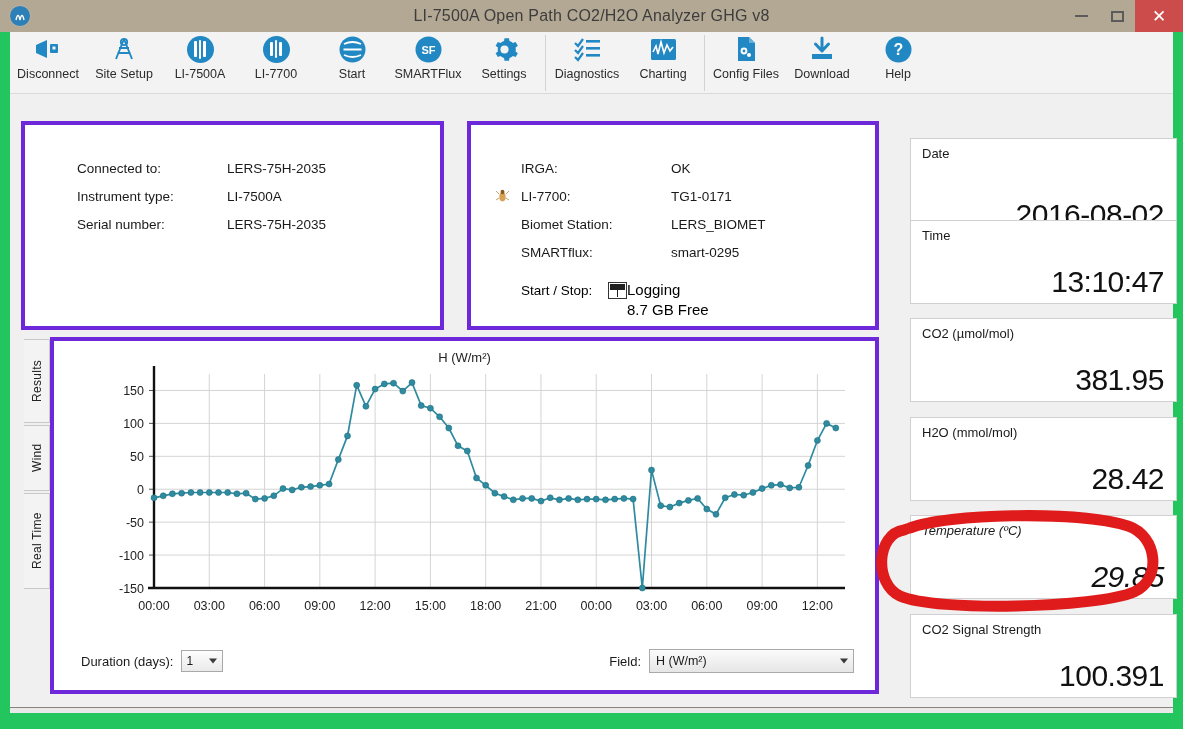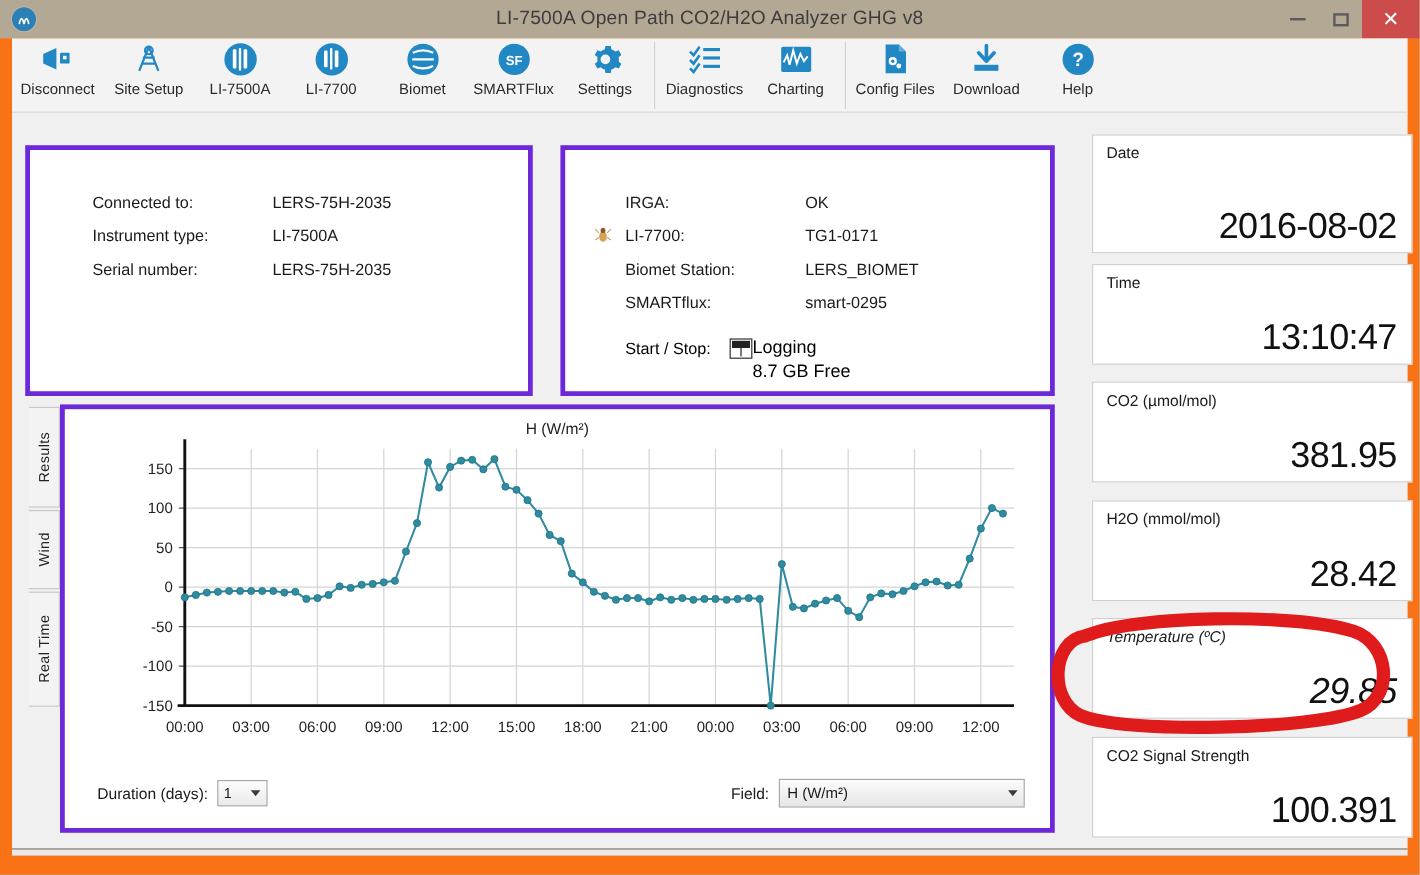--- a/index.html
+++ b/index.html
@@ -6,21 +6,21 @@
   html, body {
     margin: 0; padding: 0;
     width: 1183px; height: 729px;
     overflow: hidden;
     font-family: "Liberation Sans", sans-serif;
     background: #b3a894;
   }
   #app {
     position: relative;
     width: 1183px; height: 729px;
-    background: #f97316;
+    background: #22c55e;
   }
 
   
   .titlebar {
     position: absolute; left: 0; top: 0; width: 1183px; height: 32px;
     background: #b3a894;
     display: flex; align-items: center;
   }
   .app-icon {
     width: 22px; height: 22px; margin-left: 9px; border-radius: 50%;
@@ -142,21 +142,21 @@
 
   
   .readout {
     position: absolute; left: 900px; width: 267px; background: #fff; border: 1px solid #d0d0d0;
   }
   .readout .r-label { position: absolute; left: 11px; top: 7px; font-size: 13px; color: #1a1a1a; }
   .readout .r-value {
     position: absolute; right: 12px; bottom: 4px; font-size: 30px; color: #111;
     letter-spacing: -.5px;
   }
-  #ro-0 { top: 18px;  height: 99px; }
+  #ro-0 { top: 44px;  height: 99px; }
   #ro-1 { top: 126px; height: 84px; }
   #ro-2 { top: 224px; height: 84px; }
   #ro-3 { top: 323px; height: 84px; }
   #ro-4 { top: 421px; height: 84px; font-style: italic; }
   #ro-5 { top: 520px; height: 84px; }
 
   .annotation { position: absolute; left: 866px; top: 492px; pointer-events: none; }
 
   .bottom-strip {
     position: absolute; left: 10px; top: 707px; width: 1163px; height: 6px;
@@ -235,21 +235,21 @@
           </span>
           <span class="lbl">LI-7700</span>
         </div>
         <div class="tb-item">
           <span class="ico">
             <svg width="27" height="27" viewBox="0 0 27 27">
                 <circle cx="13.5" cy="13.5" r="13" fill="#2288c4"></circle>
                 <path d="M5 8 Q13.5 4 22 8 M4.5 13.5 H22.5 M5 19 Q13.5 23 22 19" stroke="#fff" stroke-width="1.9" fill="none"></path>
               </svg>
           </span>
-          <span class="lbl">Biomet</span>
+          <span class="lbl">Start</span>
         </div>
         <div class="tb-item">
           <span class="ico">
             <svg width="27" height="27" viewBox="0 0 27 27">
                 <circle cx="13.5" cy="13.5" r="13" fill="#2288c4"></circle>
                 <text x="13.5" y="18" font-size="11" font-family="Liberation Sans, sans-serif" fill="#fff" text-anchor="middle" font-weight="bold">SF</text>
               </svg>
           </span>
           <span class="lbl">SMARTFlux</span>
         </div>

